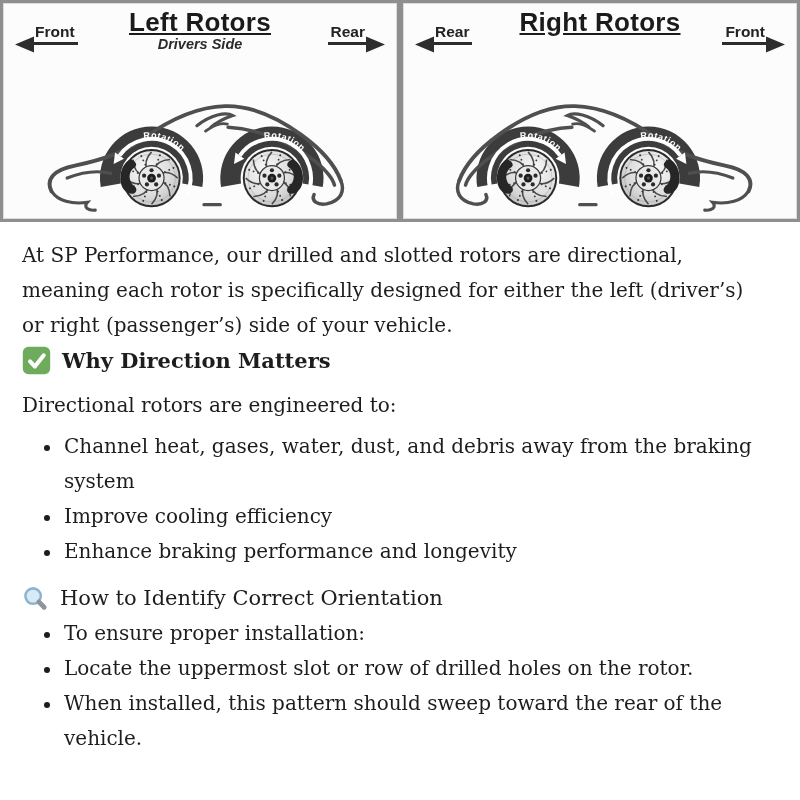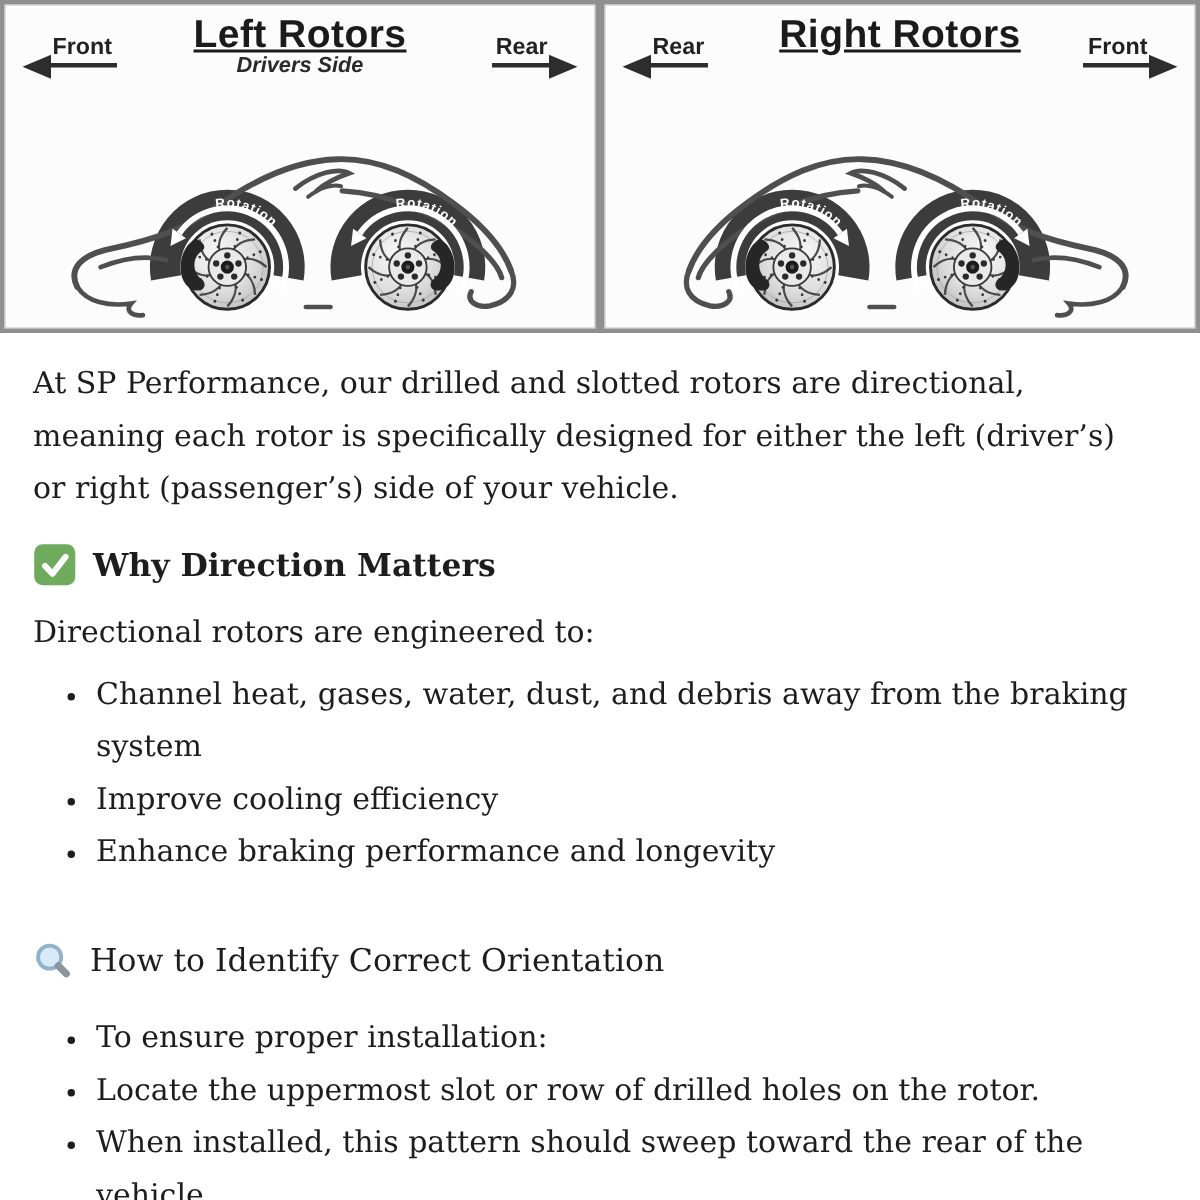--- a/index.html
+++ b/index.html
@@ -33,29 +33,29 @@
   }
   .tri { width:0; height:0; border-style:solid; display:inline-block; transform:translateY(7.5px); }
   .tri-left  { border-width:8px 19px 8px 0; border-color:transparent #2d2d2d transparent transparent; margin-right:-2px; }
   .tri-right { border-width:8px 0 8px 19px; border-color:transparent transparent transparent #2d2d2d; margin-left:-2px; }
   .car-svg { display:block; width:100%; height:auto; }
   .rot-text { font-family:"Liberation Sans", sans-serif; font-weight:bold; font-size:11.5px; fill:#ffffff; letter-spacing:0.8px; }
 
   
   .article { padding:16px 38px 0 22px; font-size:20px; line-height:35px; }
   .intro { width:740px; }
-  .sec-heading { display:flex; align-items:center; gap:11px; margin-top:16px; font-size:21px; }
+  .sec-heading { display:flex; align-items:center; gap:11px; font-size:21px; }
   .sec-heading.bold { font-weight:bold; }
   .sec-heading .hd-icon { flex:0 0 auto; display:inline-flex; }
   .lead { margin-top:10px; }
   ul { margin:6px 0 0 0; padding-left:40px; list-style:disc; }
   li { padding-left:2px; }
   li::marker { color:#1d1d1d; font-size:0.9em; }
-  .sec2-heading { margin-top:38px; }
-  .sec2-list { margin-top:16px; }
+  .sec2-heading { margin-top:12px; }
+  .sec2-list { margin-top:0; }
 </style>
 </head>
 <body>
 
 <div class="page">
 
   <svg width="0" height="0" style="position:absolute" aria-hidden="true">
     <defs>
       <radialGradient id="rg" cx="38%" cy="35%" r="80%">
         <stop offset="0%" stop-color="#f8f8f8"></stop>

